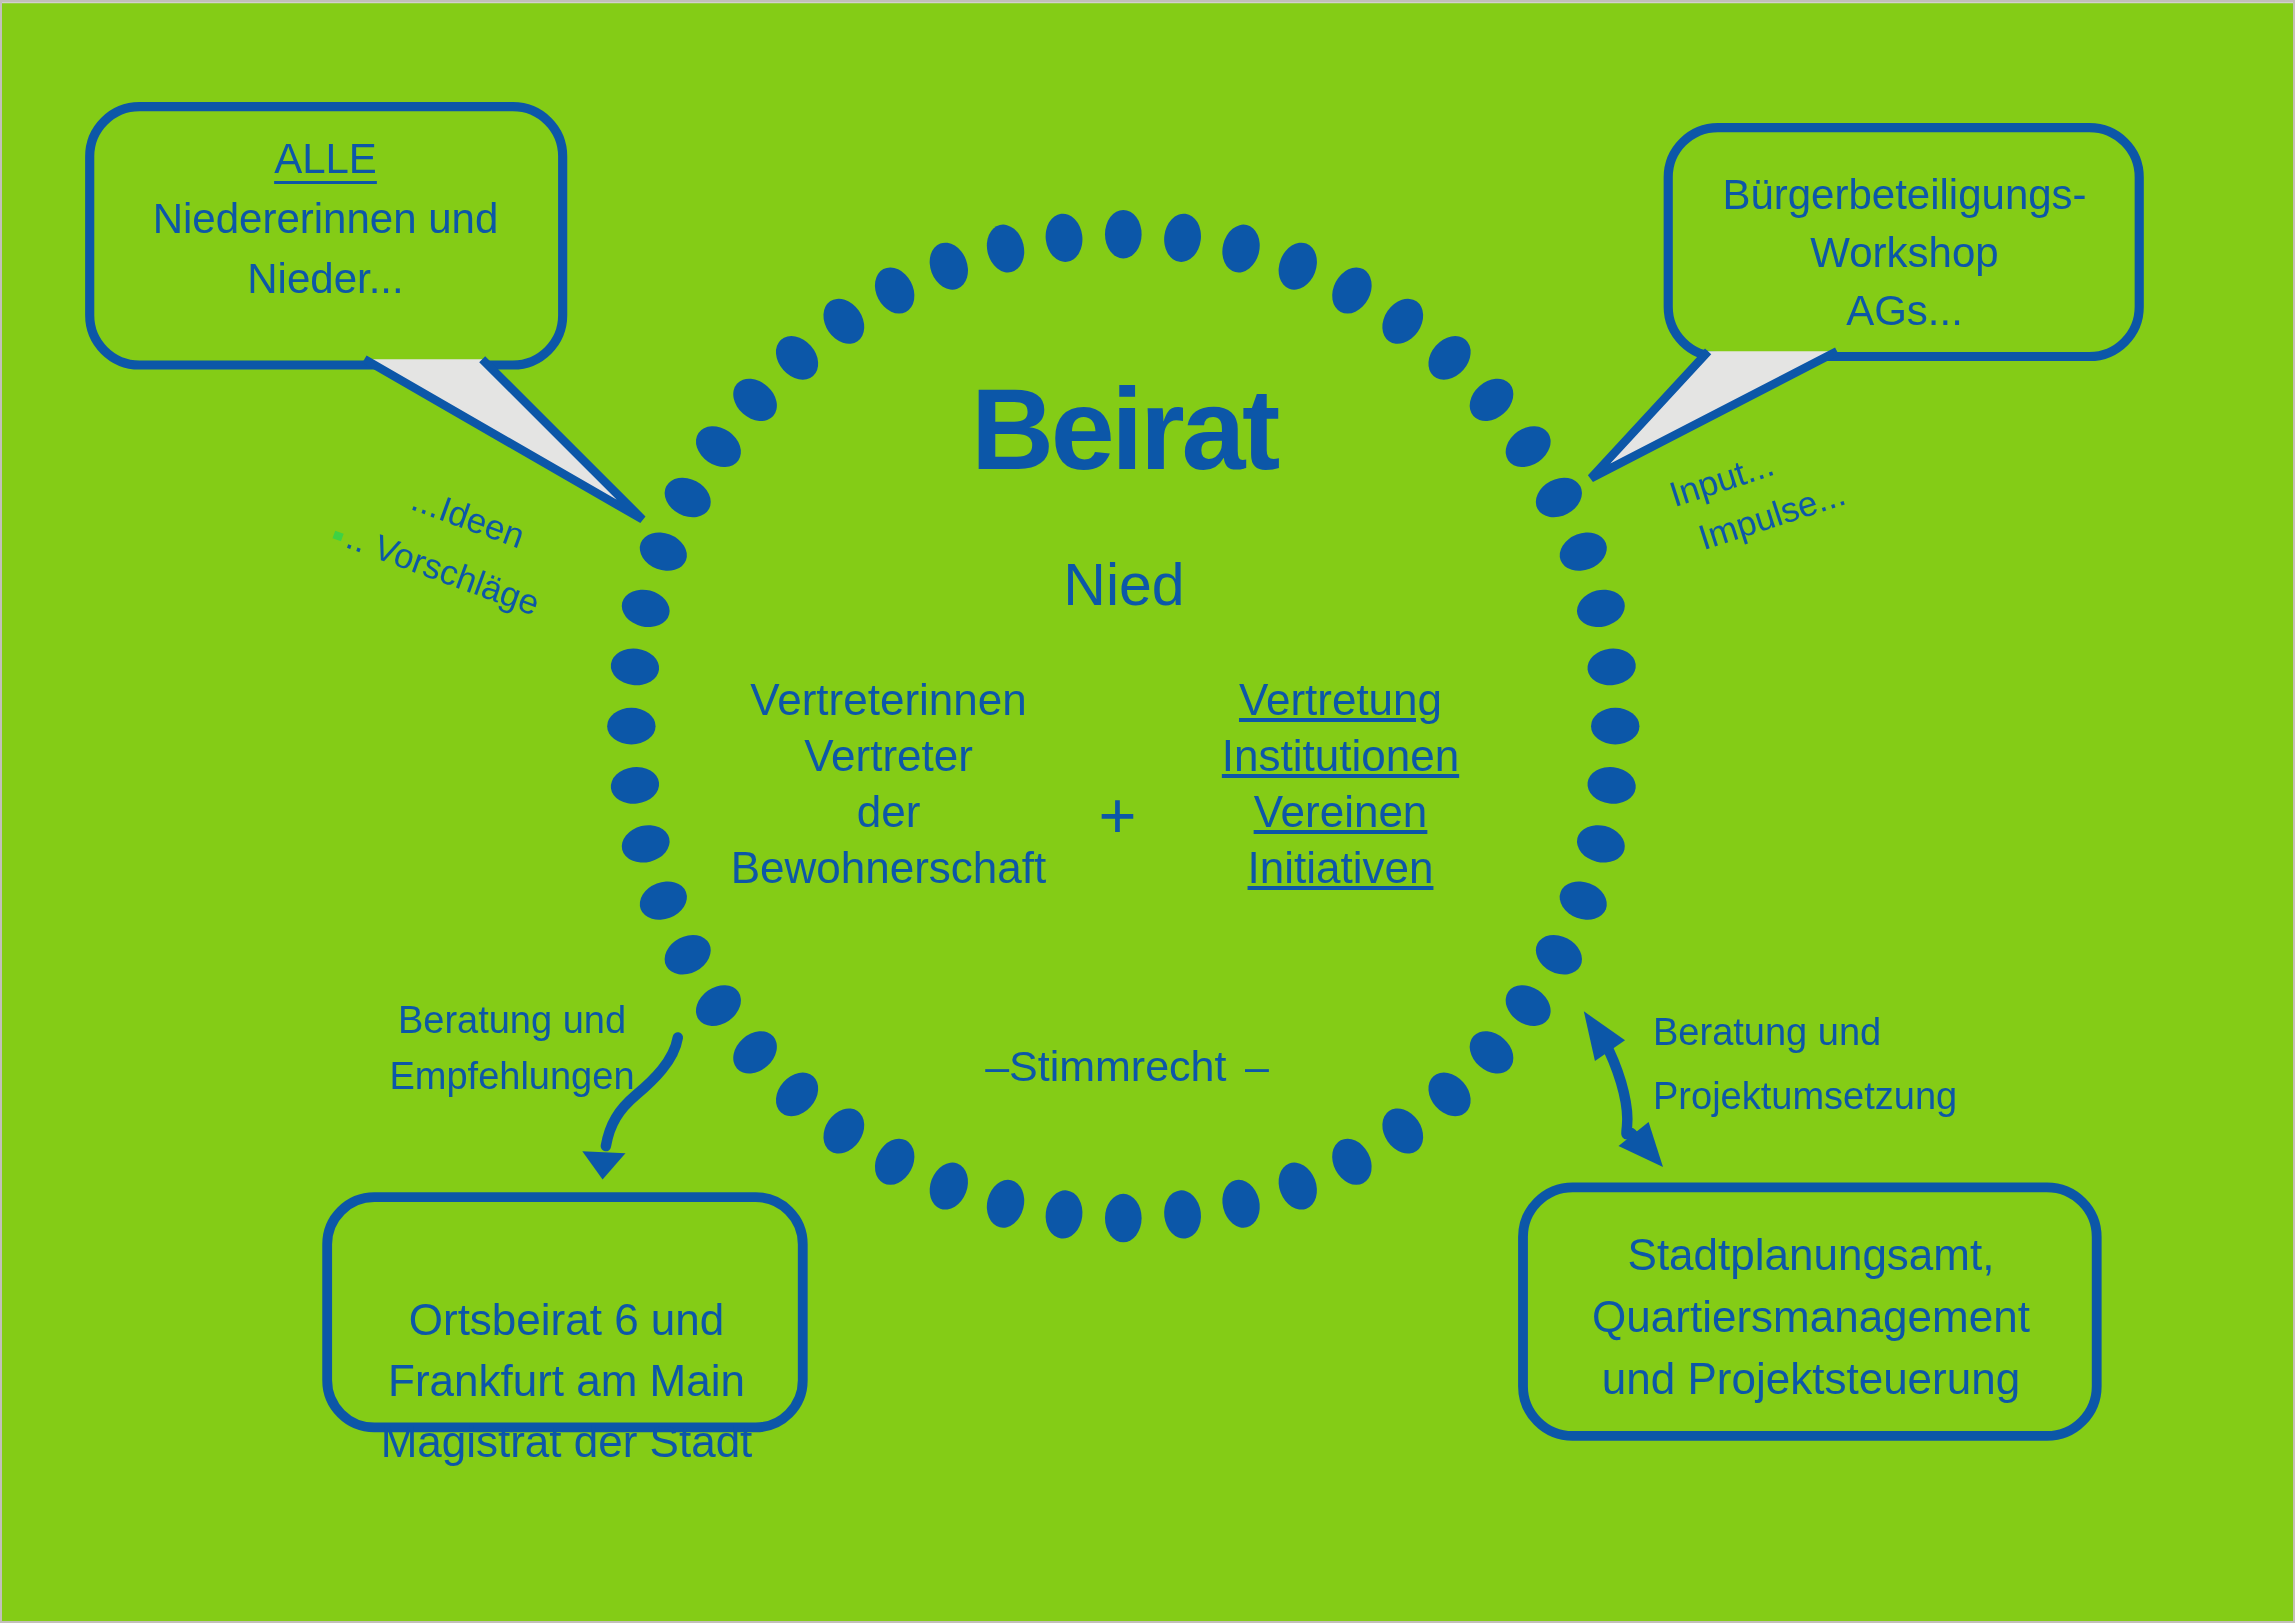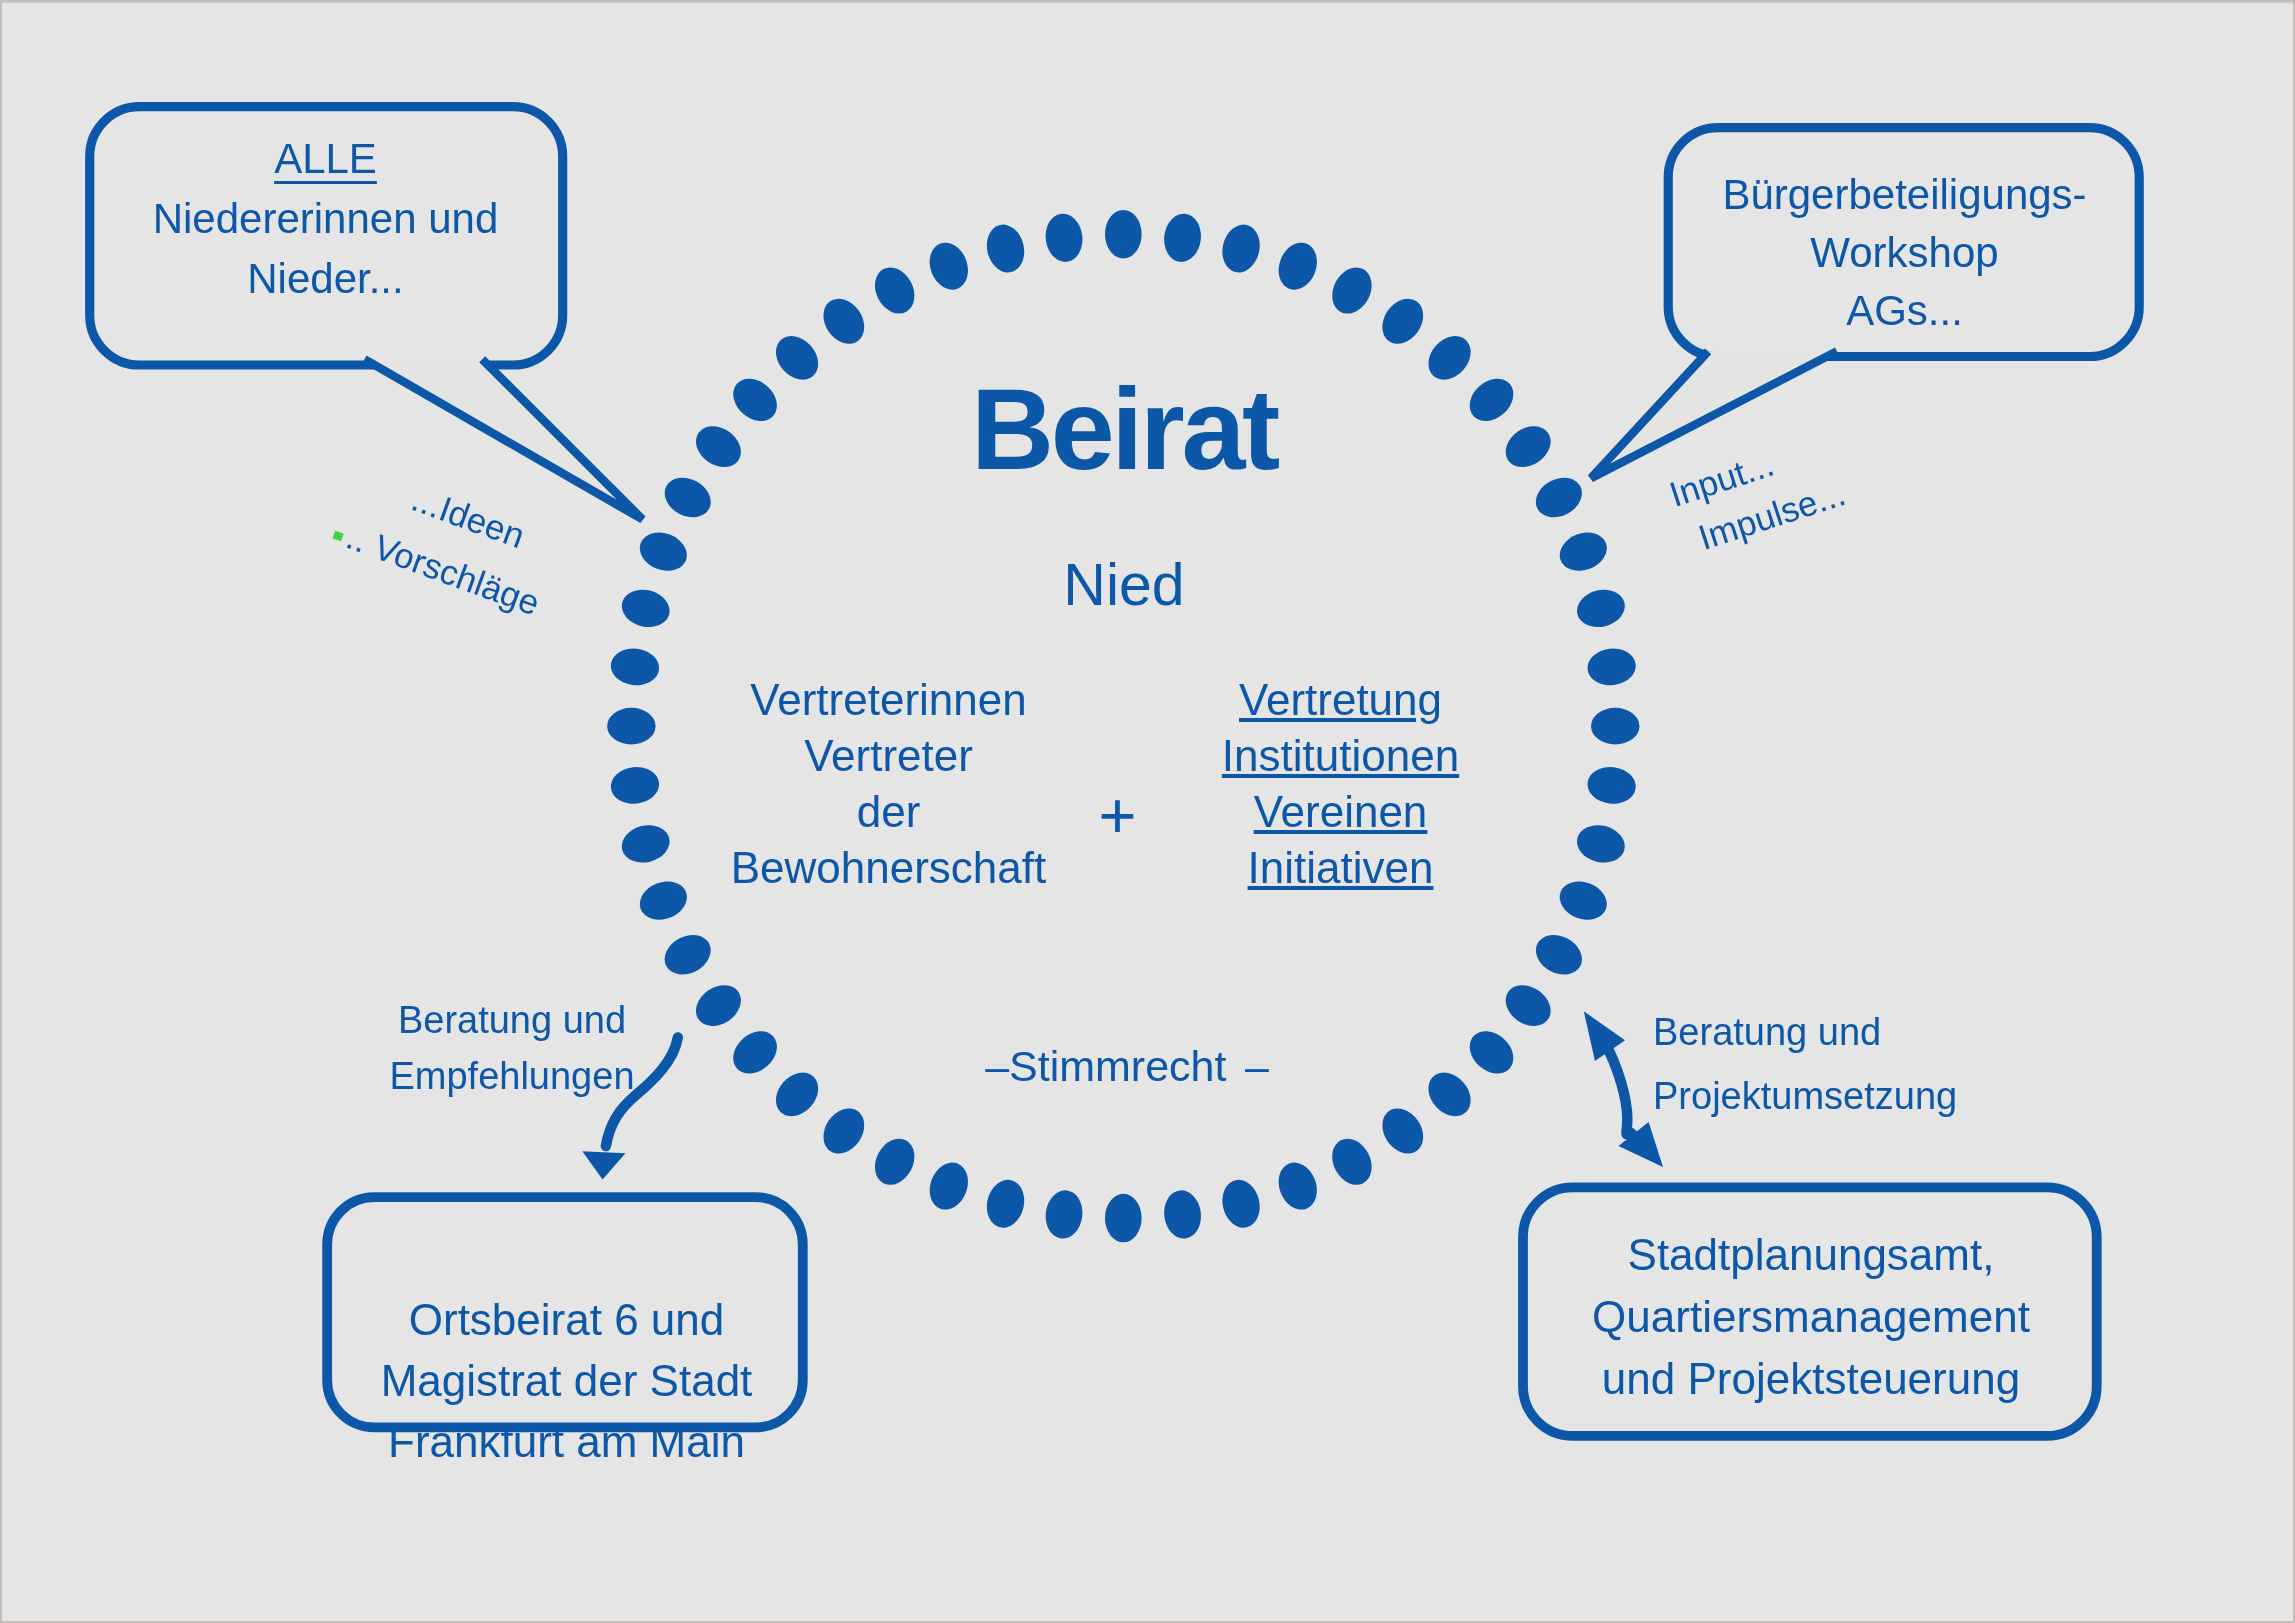--- a/index.html
+++ b/index.html
@@ -1,19 +1,19 @@
 <!DOCTYPE html>
 <html style="font-size:10.5px"><head>
 <meta charset="utf-8">
 <style>
   html,body{margin:0;padding:0;background:#cfcdc9;}
   .stage{
     position:relative;
     width:2295px;height:1623px;
-    background:#e5e5e5;
+    background:#84cc16;
     overflow:hidden;
     font-family:"Liberation Sans", sans-serif;
     color:#0c57a8;
     box-shadow:inset 0 0 0 2px #c2bfba, inset 0 3.3px 0 #d2d0cd;
   }
   .layer{position:absolute;left:0;top:0;}
   .txt{position:absolute;text-align:center;line-height:1;}
   .txt div{white-space:nowrap;}
   .bubble-text{font-size:42px;}
   .bubble-text div{line-height:60px;}
@@ -176,22 +176,22 @@
     <div>Empfehlungen</div>
   </div>
 
   <div class="txt advice advice-r" style="left:1653px;top:1000px;width:406px;">
     <div>Beratung und</div>
     <div>Projektumsetzung</div>
   </div>
 
   <div class="txt bb-bottom" style="left:334px;top:1289px;width:465px;">
     <div>Ortsbeirat 6 und</div>
+    <div>Frankfurt am Main</div>
     <div>Magistrat der Stadt</div>
-    <div>Frankfurt am Main</div>
   </div>
 
   <div class="txt bb-bottom" style="left:1536px;top:1224px;width:550px;">
     <div style="line-height:62px">Stadtplanungsamt,</div>
     <div style="line-height:62px">Quartiersmanagement</div>
     <div style="line-height:62px">und Projektsteuerung</div>
   </div>
 
 </div>
 

